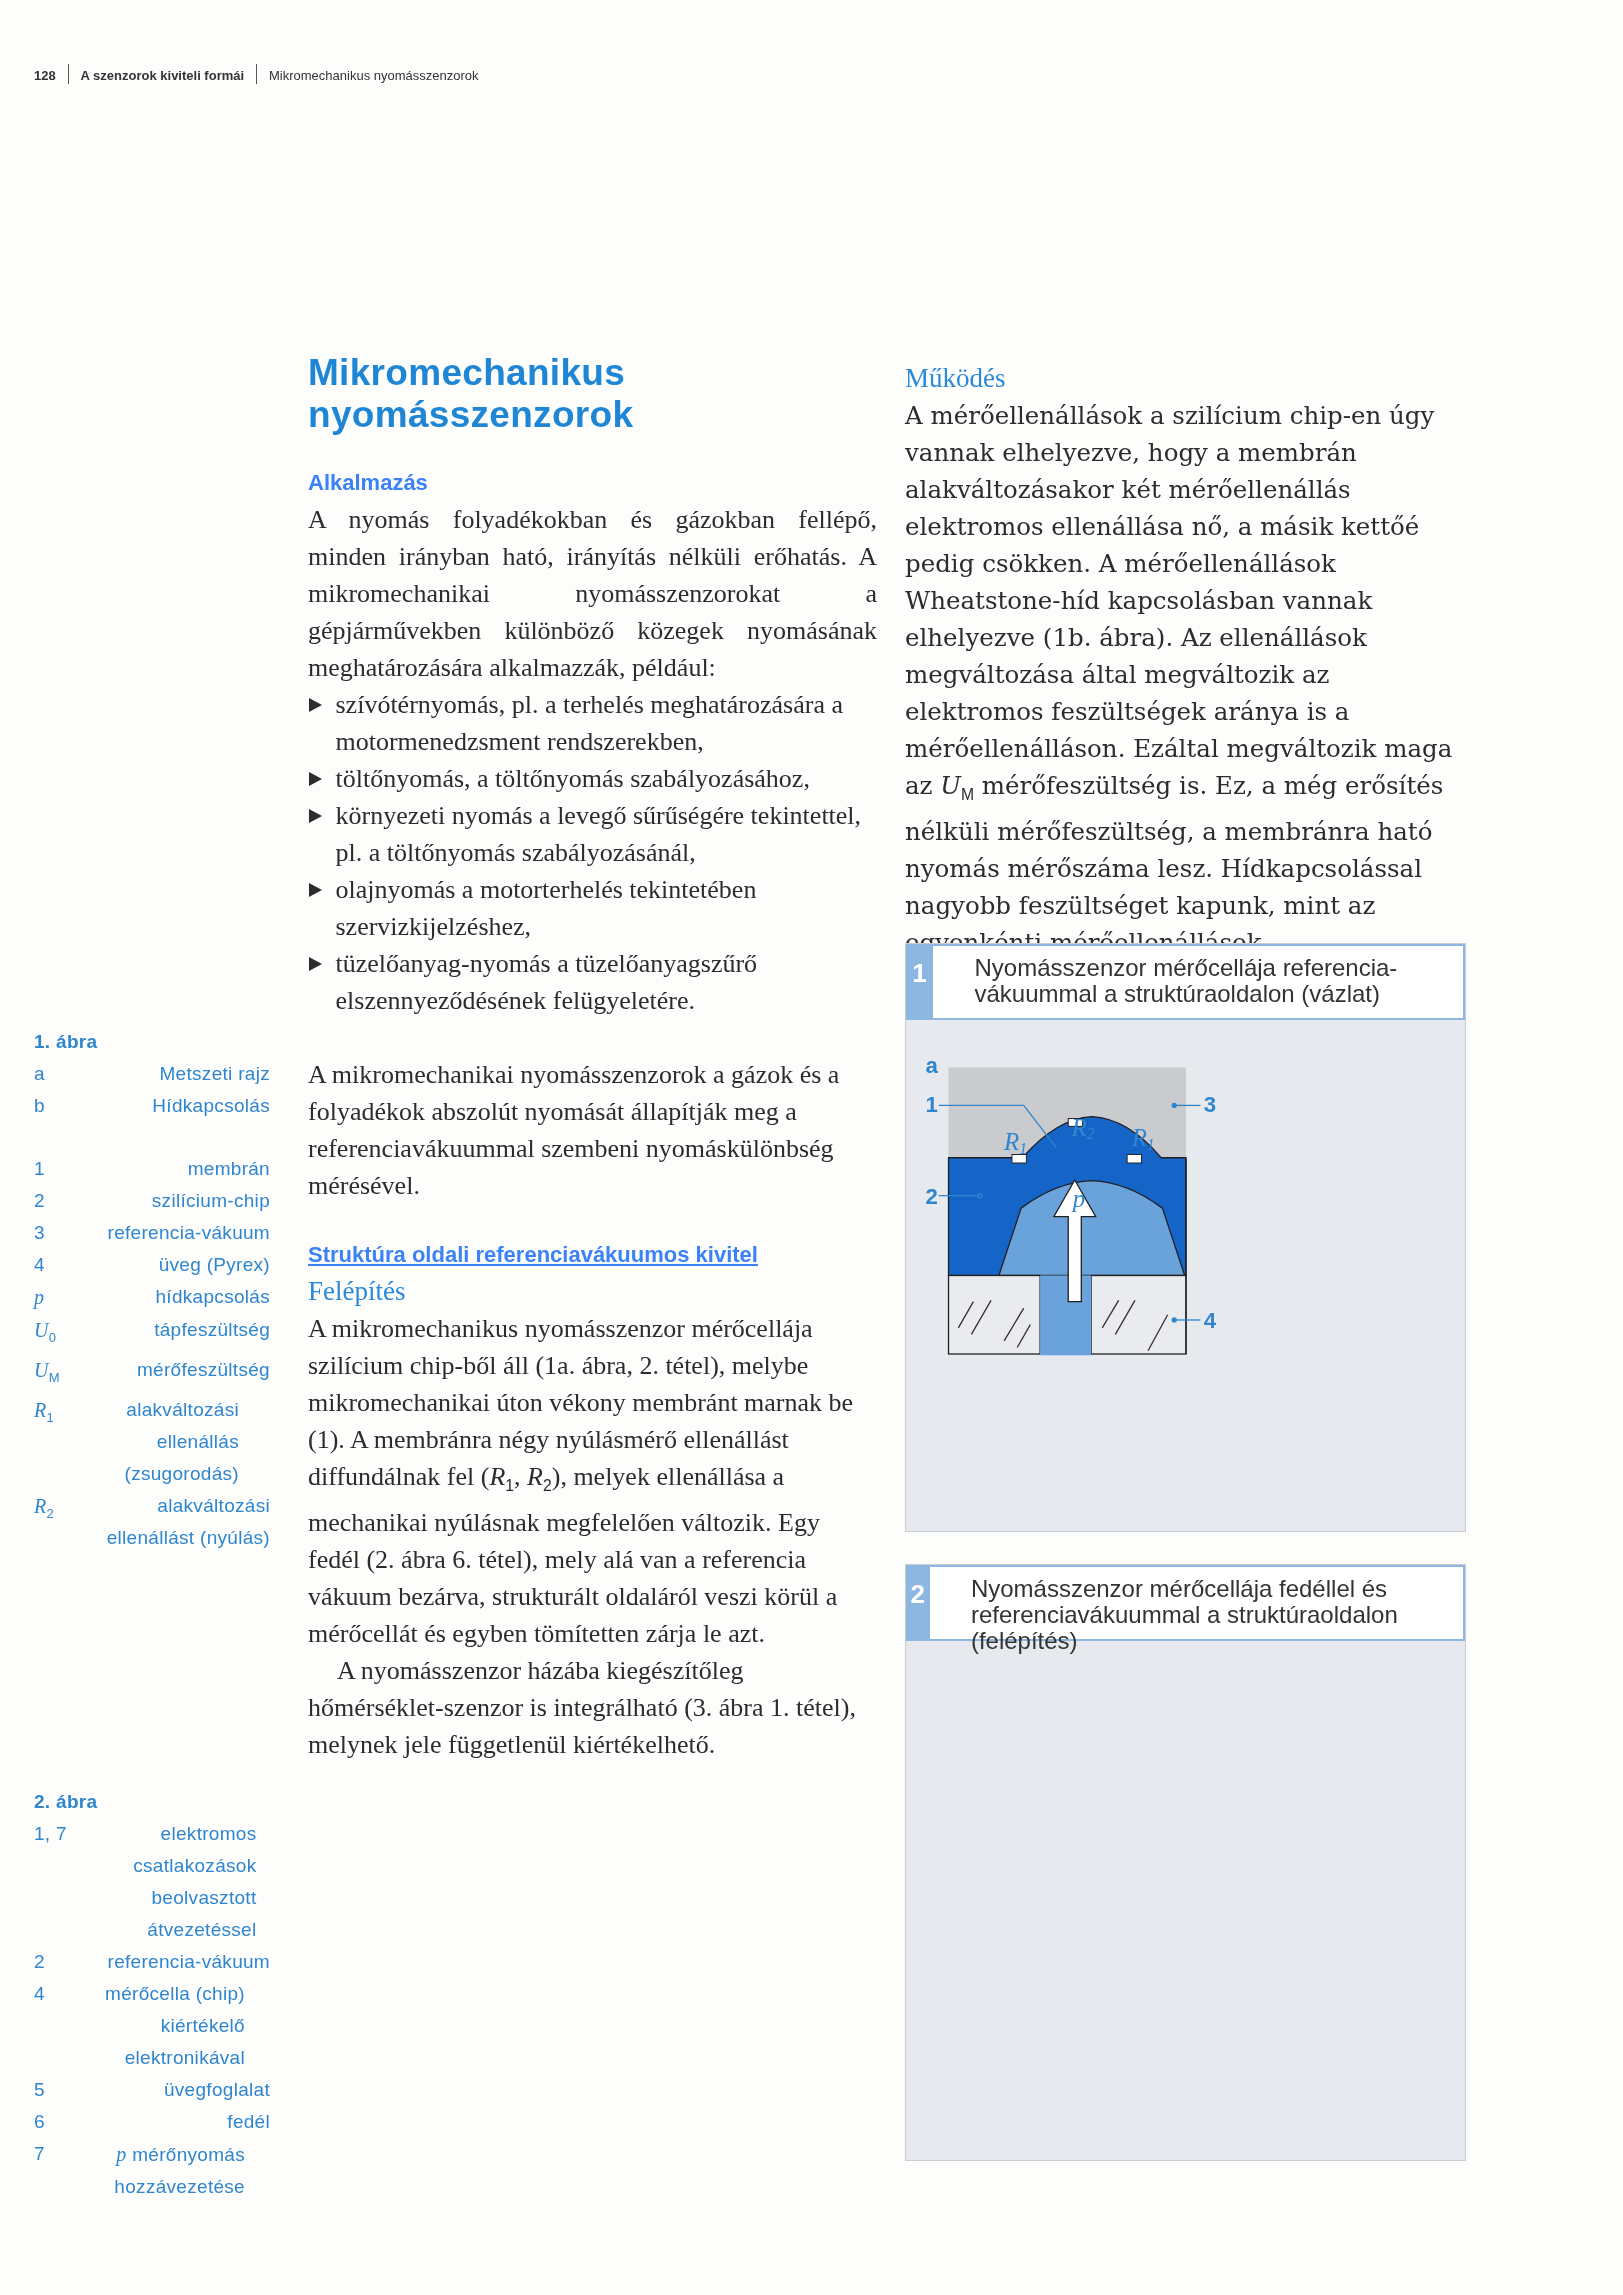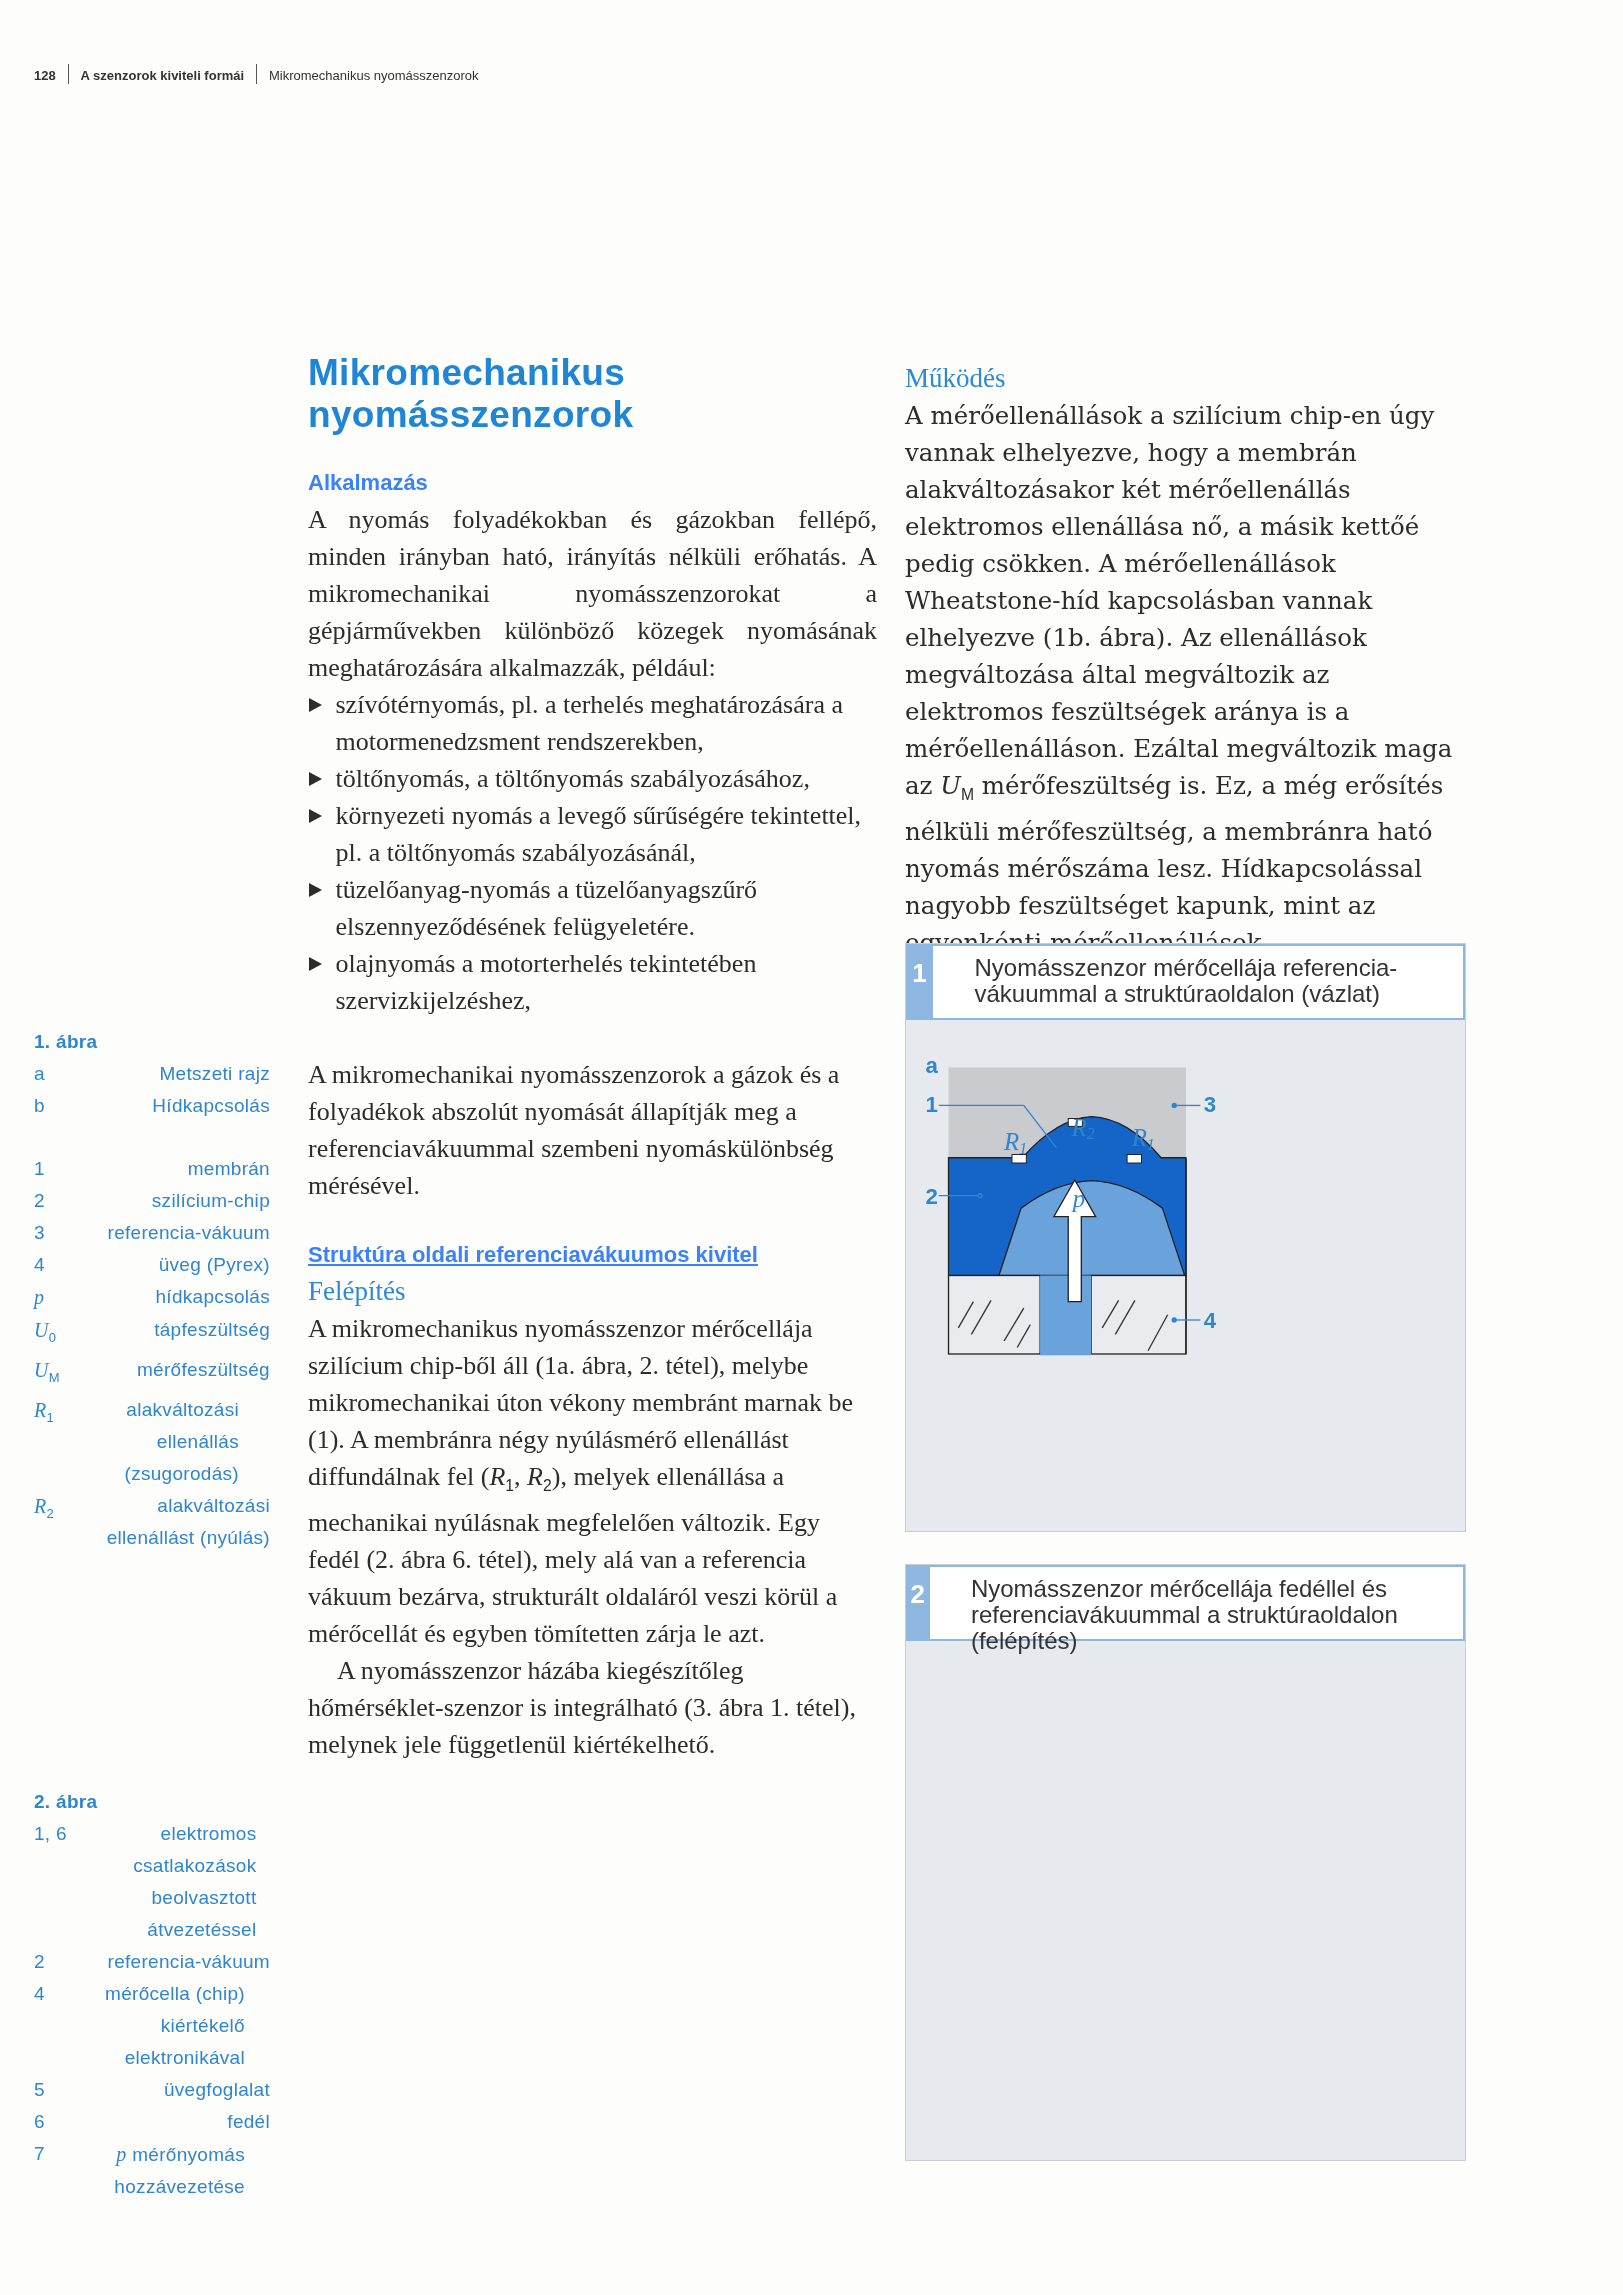--- a/index.html
+++ b/index.html
@@ -94,21 +94,21 @@
     </div>
   <div class="row">
       <span class="k"><i>R</i><sub>2</sub></span>
       <span class="v">alakváltozási ellenállást (nyúlás)</span>
     </div>
 </div>
 
 <div class="abs cap" style="left:34px; top:1786px; width:236px;">
   <div class="title">2. ábra</div>
   <div class="row">
-      <span class="k wide" style="width:39px;white-space:nowrap">1, 6</span>
+      <span class="k wide" style="width:39px;white-space:nowrap">1, 7</span>
       <span class="v" style="padding-left:6.5px; max-width:177px">elektromos csatlakozások beolvasztott átvezetéssel</span>
     </div>
   <div class="row">
       <span class="k">2</span>
       <span class="v">referencia-vákuum</span>
     </div>
   <div class="row">
       <span class="k">4</span>
       <span class="v" style="max-width:170px">mérőcella (chip) kiértékelő elektronikával</span>
     </div>
@@ -131,22 +131,22 @@
     <div>Mikromechanikus</div>
     <div>nyomásszenzorok</div>
   </div>
   <div class="h2" style="margin-top:29px;">Alkalmazás</div>
   <div class="body">
     <p style="text-align:justify">A nyomás folyadékokban és gázokban fellépő, minden irányban ható, irányítás nélküli erőhatás. A mikromechanikai nyomásszenzorokat a gépjárművekben különböző közegek nyomásának meghatározására alkalmazzák, például:</p>
     <ul class="bul">
       <li>szívótérnyomás, pl. a terhelés meghatározására a motormenedzsment rendszerekben,</li>
       <li>töltőnyomás, a töltőnyomás szabályozásához,</li>
       <li>környezeti nyomás a levegő sűrűségére tekintettel, pl. a töltőnyomás szabályozásánál,</li>
+      <li>olajnyomás a motorterhelés tekintetében szervizkijelzéshez,</li>
       <li>tüzelőanyag-nyomás a tüzelőanyagszűrő elszennyeződésének felügyeletére.</li>
-      <li>olajnyomás a motorterhelés tekintetében szervizkijelzéshez,</li>
     </ul>
     <p style="margin-top:37px">A mikromechanikai nyomásszenzorok a gázok és a folyadékok abszolút nyomását állapítják meg a referenciavákuummal szembeni nyomáskülönbség mérésével.</p>
   </div>
   <div class="h2" style="margin-top:33px;text-decoration:underline;">Struktúra oldali referenciavákuumos kivitel</div>
   <div class="h3">Felépítés</div>
   <div class="body">
     <p><span>A mikromechanikus nyomásszenzor mérőcellája szilícium chip-ből áll (1a. ábra, 2. tétel), melybe mikromechanikai úton vékony membránt marnak be (1). A membránra négy nyúlásmérő ellenállást diffundálnak fel (</span><i class="m">R</i><sub class="s">1</sub><span>, </span><i class="m">R</i><sub class="s">2</sub><span>), melyek ellenállása a mechanikai nyúlásnak megfelelően változik. Egy fedél (2. ábra 6. tétel), mely alá van a referencia vákuum bezárva, strukturált oldaláról veszi körül a mérőcellát és egyben tömítetten zárja le azt.</span></p>
     <p class="indent">A nyomásszenzor házába kiegészítőleg hőmérséklet-szenzor is integrálható (3. ábra 1. tétel), melynek jele függetlenül kiértékelhető.</p>
   </div>
 </div>

